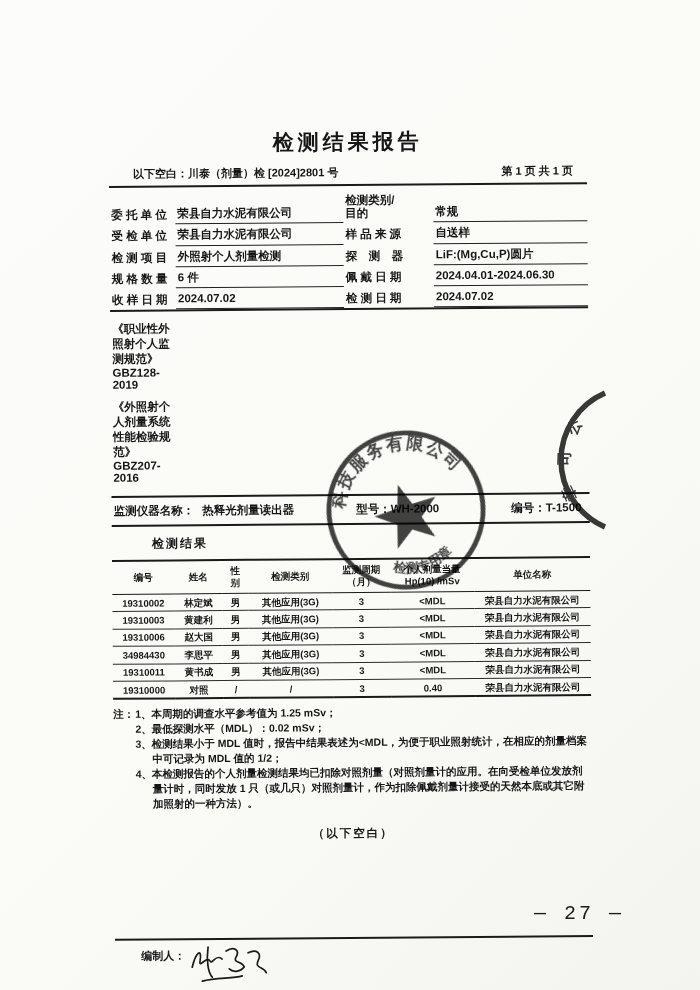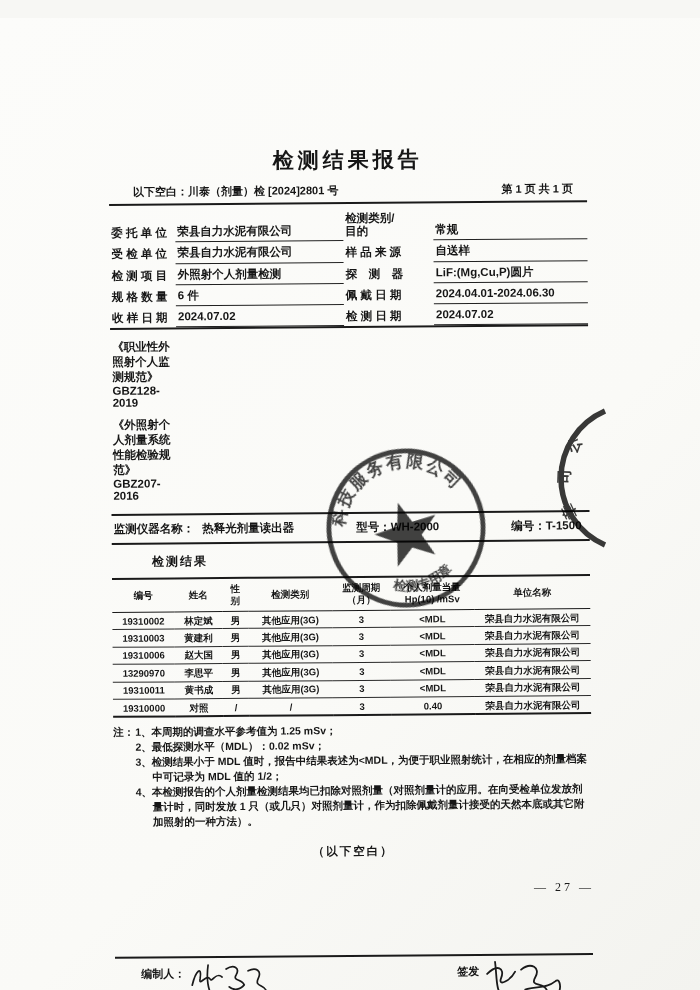--- a/index.html
+++ b/index.html
@@ -7,21 +7,20 @@
   body {
     background:#f7f7f4;
     font-family:"Liberation Sans", sans-serif;
     color:#161616;
     position:relative;
     overflow:hidden;
   }
   .sheet {
     position:absolute; inset:0;
     background:linear-gradient(135deg,#fcfcfa 0%, #fafaf7 60%, #f3f3ef 100%);
-    margin-top:18px;
   }
   .doc {
     position:absolute; left:112px; top:128px; width:478px;
     transform:rotate(-0.45deg);
   }
   .title {
     text-align:center; font-size:21px; font-weight:bold;
     letter-spacing:4px; margin-bottom:9px;
   }
   .meta {
@@ -72,23 +71,23 @@
   .sig-row {
     margin-top:96px;
     border-top:2.5px solid #1a1a1a;
     padding:8px 28px 0 26px;
     display:flex; justify-content:space-between; align-items:flex-start;
     font-size:11px; font-weight:bold;
   }
   .sig-group { display:flex; align-items:flex-start; }
   .sig-group svg { margin:-8px 0 0 2px; }
   .pageno {
-    position:absolute; left:534px; top:862px;
-    font-family:Liberation Serif, serif;
-    font-size:12px; letter-spacing:3px; color:#1c1c1c;
+    position:absolute; left:534px; top:902px;
+    font-family:Liberation Mono, monospace;
+    font-size:20px; letter-spacing:3px; color:#1c1c1c;
   }
   
   .stamp-main {
     position:absolute; left:320px; top:424px; width:172px; height:172px;
     opacity:0.84; mix-blend-mode:multiply;
     transform:rotate(-18deg);
     filter:blur(0.25px);
     pointer-events:none;
   }
   .stamp-edge {
@@ -206,21 +205,21 @@
         <tr>
           <td>19310006</td>
           <td>赵大国</td>
           <td>男</td>
           <td>其他应用(3G)</td>
           <td>3</td>
           <td>&lt;MDL</td>
           <td>荣县自力水泥有限公司</td>
         </tr>
         <tr>
-          <td>13290970</td>
+          <td>34984430</td>
           <td>李思平</td>
           <td>男</td>
           <td>其他应用(3G)</td>
           <td>3</td>
           <td>&lt;MDL</td>
           <td>荣县自力水泥有限公司</td>
         </tr>
         <tr>
           <td>19310011</td>
           <td>黄书成</td>
@@ -260,31 +259,20 @@
         <svg width="82" height="46" viewBox="0 0 82 46">
           <g stroke="#1a1a1a" stroke-width="1.7" fill="none" stroke-linecap="round">
             <path d="M5 27 C9 11 15 8 13 20 C11 30 19 15 23 21 C25 25 29 13 35 19"></path>
             <path d="M21 7 C19 21 21 33 25 37"></path>
             <path d="M39 11 C47 6 53 10 49 17 C45 23 55 21 57 27 C52 33 45 32 42 29"></path>
             <path d="M61 13 C69 9 75 13 71 21 C67 29 77 27 79 33"></path>
             <path d="M15 41 C29 37 45 39 55 36"></path>
           </g>
         </svg>
       </div>
-      <div class="sig-group">
-        <span>签发</span>
-        <svg width="84" height="46" viewBox="0 0 84 46">
-          <g stroke="#1a1a1a" stroke-width="1.8" fill="none" stroke-linecap="round">
-            <path d="M6 18 C16 8 24 12 20 22 C16 32 30 24 34 16"></path>
-            <path d="M14 6 C16 22 14 34 22 42"></path>
-            <path d="M40 14 C50 6 60 12 54 22 C48 32 64 26 66 36"></path>
-            <path d="M44 34 C54 30 64 34 74 26 C78 22 80 30 78 36"></path>
-          </g>
-        </svg>
-      </div>
     </div>
   </div>
 
   <svg class="stamp-main" viewBox="0 0 172 172">
     <circle class="stamp-ink" cx="86" cy="86" r="77" stroke-width="5"></circle>
     <polygon fill="#1d1d1d" transform="translate(86,93) scale(1.12)" points="0,-30 7.05,-9.71 28.53,-9.27 11.41,3.71 17.63,24.27 0,12 -17.63,24.27 -11.41,3.71 -28.53,-9.27 -7.05,-9.71"></polygon>
     <path id="seal-arc-top" d="M 25 98 A 62 62 0 1 1 147 98" fill="none"></path>
     <path id="seal-arc-bottom" d="M 36 120 A 58 58 0 0 0 136 120" fill="none"></path>
     <text class="stamp-text" font-size="17" letter-spacing="2">
       <textPath href="#seal-arc-top" startOffset="50%" text-anchor="middle">科技服务有限公司</textPath>

